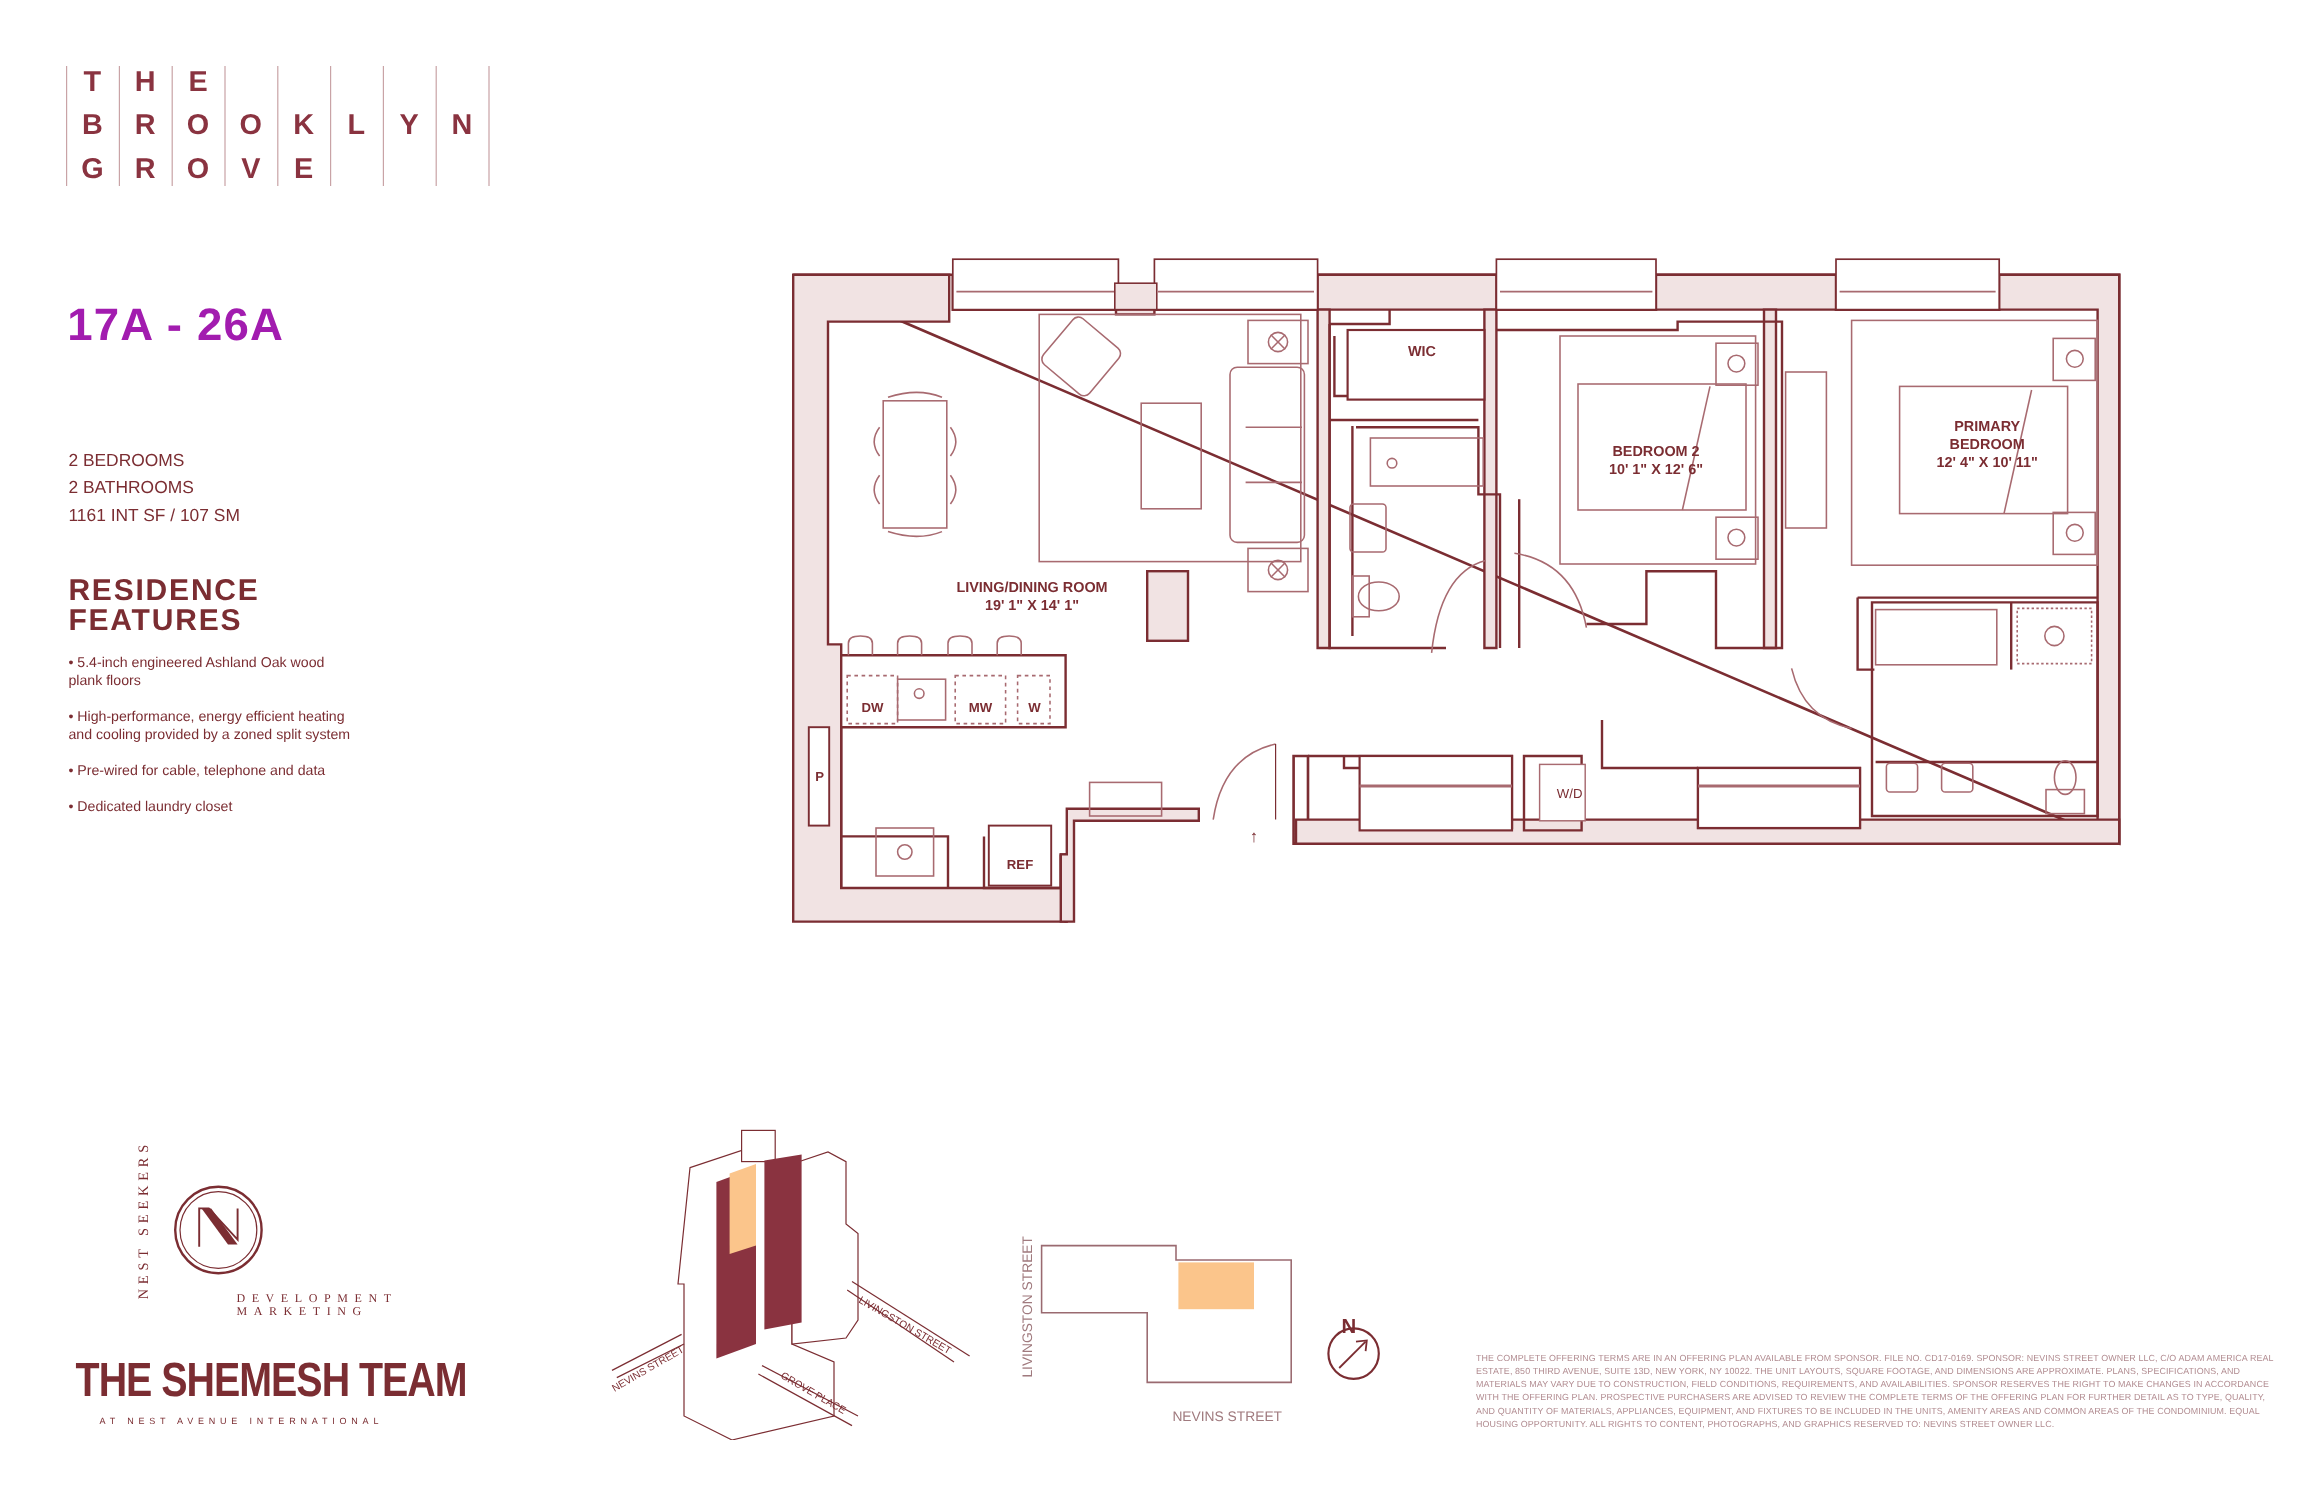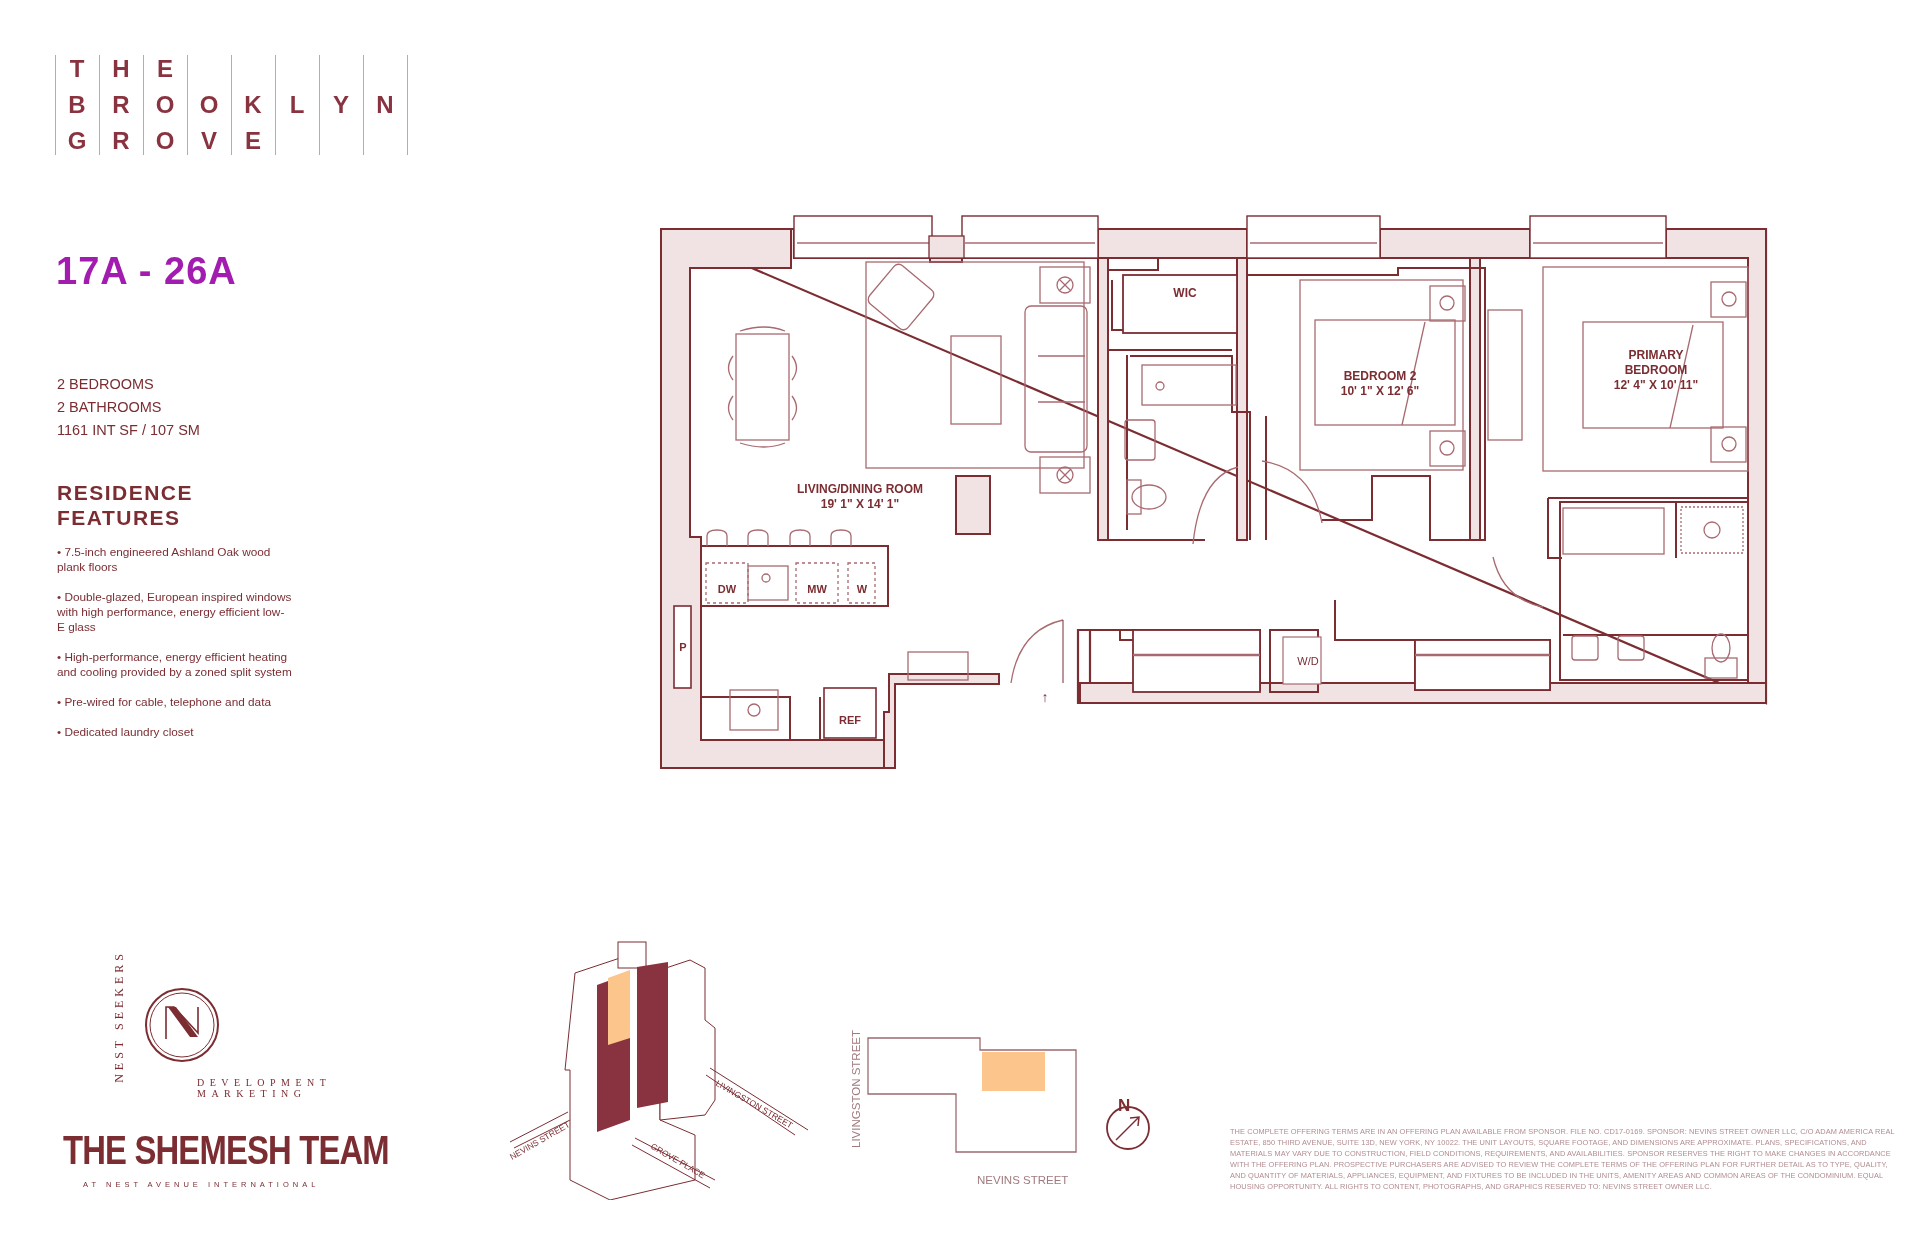--- a/index.html
+++ b/index.html
@@ -4,21 +4,21 @@
 <style>
   html, body { margin:0; padding:0; background:#ffffff; }
   body { width:1920px; height:1242px; position:relative; overflow:hidden; font-family:"Liberation Sans", sans-serif; color:#7b2d32; }
   .abs { position:absolute; }
   
   .logo { left:55px; top:55px; width:318px; height:100px; }
   .logo .col { position:absolute; top:0; width:1px; height:100px; background:#c9a3a6; }
   .logo .ch { position:absolute; width:38px; text-align:center; font-size:24px; font-weight:bold; letter-spacing:0; color:#8a3340; line-height:1; }
   .unit-title { left:56px; top:250px; font-size:38px; font-weight:bold; color:#a21caf; letter-spacing:1px; }
   .specs { left:57px; top:354px; font-size:14.5px; line-height:23px; color:#7b2d32;margin-top:19px; }
-  .feat-h { left:57px; top:480px; font-size:21px; font-weight:bold; line-height:25px; letter-spacing:1.5px; color:#7b2d32; }
+  .feat-h { left:57px; top:480px; font-size:25px; font-weight:bold; line-height:25px; letter-spacing:1.5px; color:#7b2d32; }
   .feat-list { left:57px; top:545px; width:235px; font-size:11.8px; line-height:15px; color:#7b2d32; }
   .feat-list div { margin-bottom:15px; }
   .plan { left:0; top:0; width:1920px; height:800px; }
   .nest-vert { left:112px; top:950px; writing-mode:vertical-rl; transform:rotate(180deg); font-family:"Liberation Serif", serif; font-size:12px; letter-spacing:4px; color:#7b2d32; }
   .nest-dev { left:178px; top:1077px; font-family:"Liberation Serif", serif; font-size:10px; letter-spacing:5.5px; line-height:11px; color:#7b2d32;margin-left:19px; }
   .shemesh { left:63px; top:1128px; font-family:"Liberation Sans", sans-serif; font-weight:bold; font-size:40px; letter-spacing:-1px; color:#7b2d32; transform:scaleX(0.82); transform-origin:left; white-space:nowrap; }
   .shemesh-sub { left:83px; top:1180px; font-size:7.5px; letter-spacing:4px; color:#7b2d32; }
   .compass-n { left:1118px; top:1096px; font-size:17px; font-weight:bold; color:#7b2d32; }
   .disclaimer { left:1210px; top:1126px; width:670px; font-size:7.4px; line-height:11px; color:#b18b90; letter-spacing:0.1px; text-transform:uppercase;margin-left:20px; }
 </style>
@@ -61,22 +61,21 @@
   <div>2 BEDROOMS</div>
   <div>2 BATHROOMS</div>
   <div>1161 INT SF / 107 SM</div>
 </div>
 
 <div class="abs feat-h">
   <div>RESIDENCE</div>
   <div>FEATURES</div>
 </div>
 <div class="abs feat-list">
-  <div>• 7.5-inch engineered Ashland Oak wood plank floors</div>
-  <div>• Double-glazed, European inspired windows with high performance, energy efficient low-E glass</div>
+  <div>• 5.4-inch engineered Ashland Oak wood plank floors</div>
   <div>• High-performance, energy efficient heating and cooling provided by a zoned split system</div>
   <div>• Pre-wired for cable, telephone and data</div>
   <div>• Dedicated laundry closet</div>
 </div>
 
 <svg class="abs plan" width="1920" height="800" viewBox="0 0 1920 800">
   <g fill="#f1e3e3" stroke="#7b2d32" stroke-width="2.2">
 
     <path d="M661,229 L794,229 L794,258 L930,258 L930,240 L962,240 L962,258 L1098,258 L1098,229 L1247,229 L1247,258 L1380,258 L1380,229 L1530,229 L1530,258 L1666,258 L1666,229 L1766,229 L1766,703 L1078,703 L1078,630 L1090,630 L1090,695 L1766,695 L1766,703 Z" fill="none"></path>
   </g>

